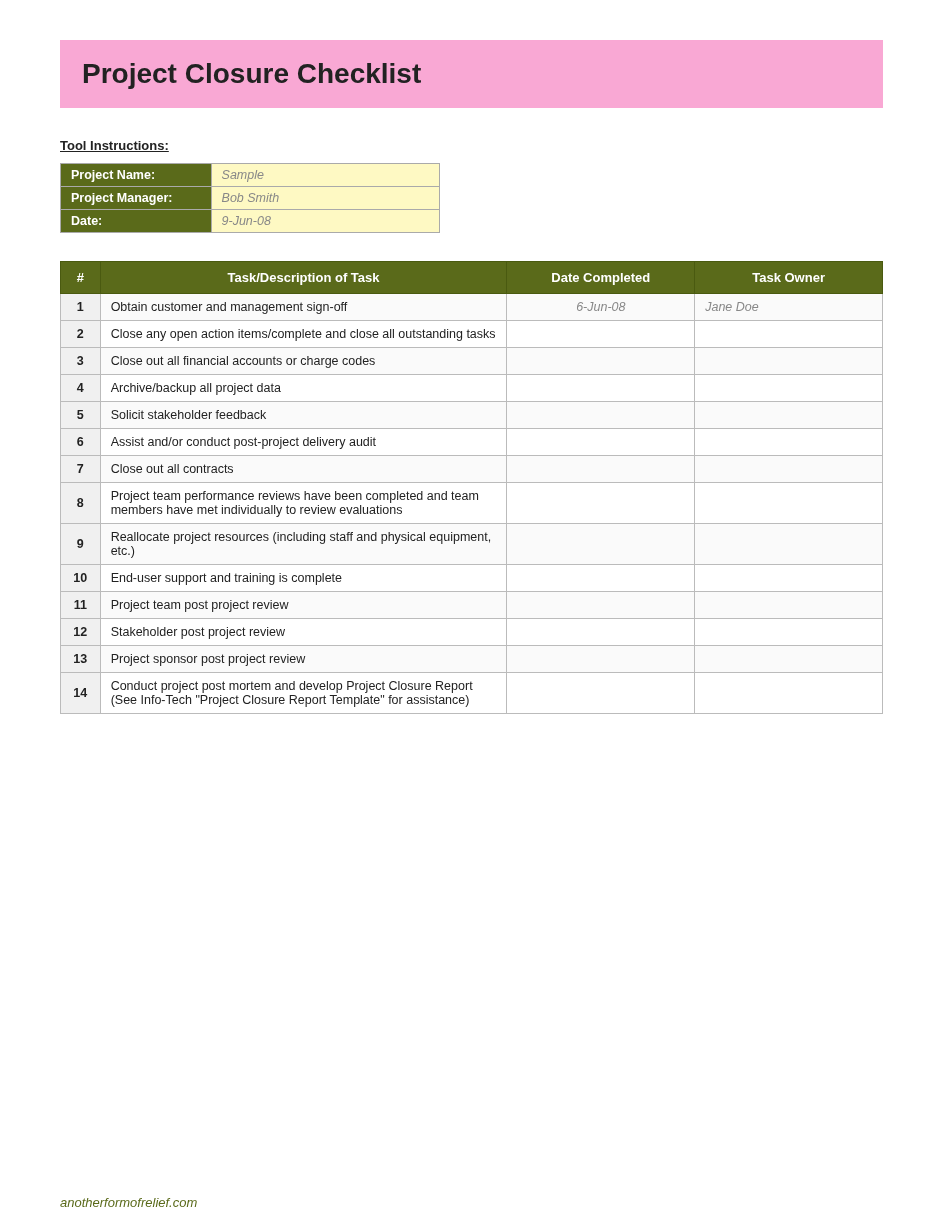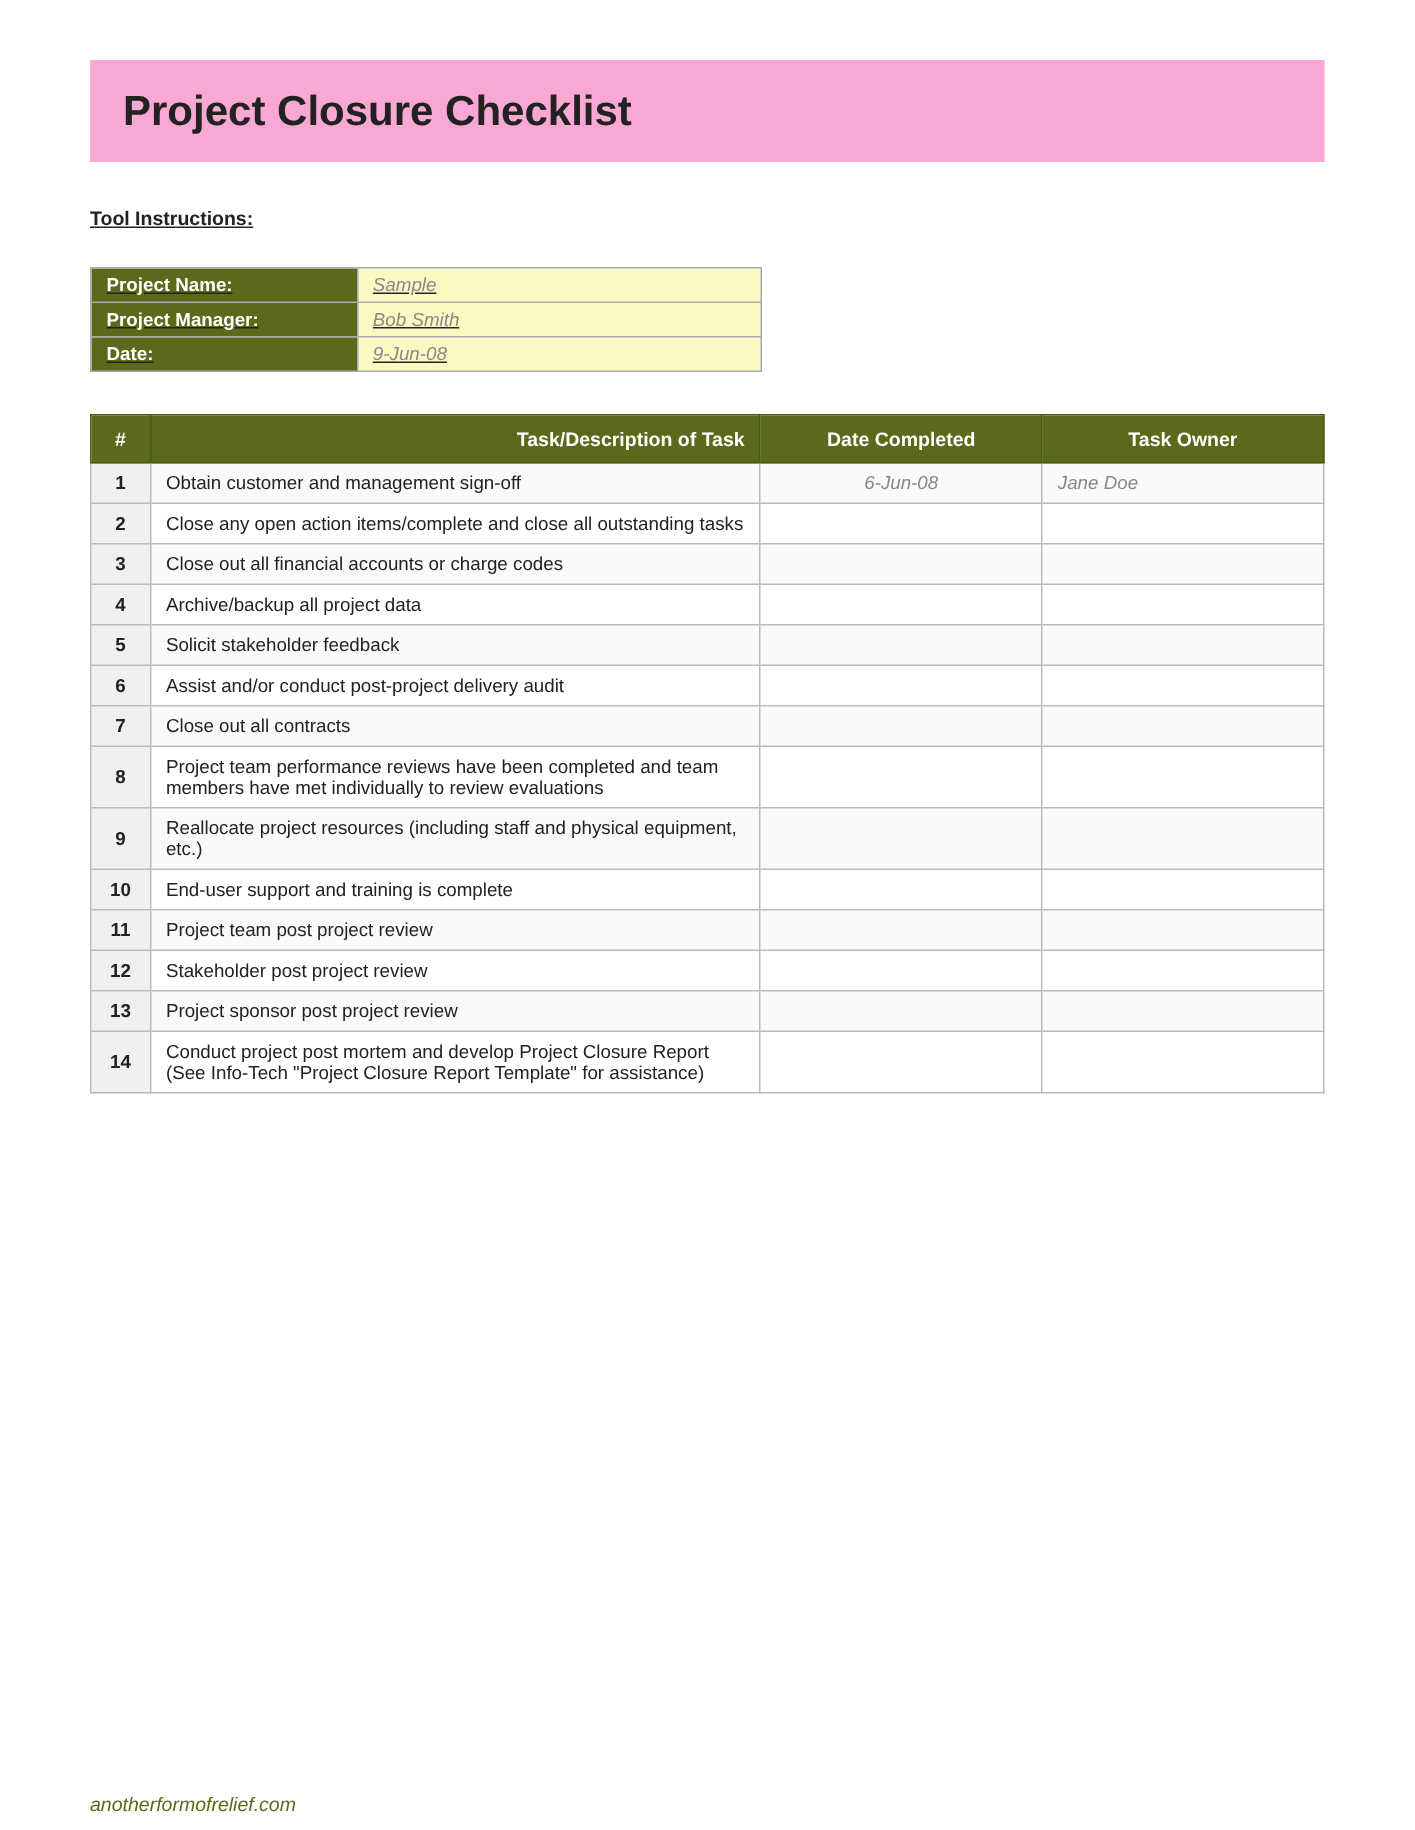--- a/index.html
+++ b/index.html
@@ -21,33 +21,32 @@
       margin-bottom: 30px;
     }
     .title-banner h1 {
       font-size: 28px;
       font-weight: bold;
       color: #222;
     }
     .instructions-heading {
       font-weight: bold;
       text-decoration: underline;
-      margin-bottom: 25px;
+      margin-bottom: 10px;
       font-size: 13px;
     }
     .instructions-text {
       font-size: 12.5px;
       margin-bottom: 28px;
       color: #222;
     }
     .project-info-table {
       border-collapse: collapse;
       margin-bottom: 28px;
-      width: 448px;
-      text-decoration: underline;
+      width: 380px;
     }
     .project-info-table td {
       border: 1px solid #aaa;
       padding: 4px 10px;
       font-size: 12.5px;
     }
     .project-info-table .label-cell {
       background: #5a6a1a;
       color: #fff;
       font-weight: bold;
@@ -66,21 +65,21 @@
     .checklist-table th {
       background: #5a6a1a;
       color: #fff;
       font-weight: bold;
       font-size: 13px;
       padding: 8px 10px;
       text-align: center;
       border: 1px solid #4a5a10;
     }
     .checklist-table th.task-col {
-      text-align: right;
+      text-align: center;
     }
     .checklist-table td {
       border: 1px solid #bbb;
       padding: 6px 10px;
       vertical-align: top;
       font-size: 12.5px;
     }
     .checklist-table td.num-cell {
       text-align: center;
       font-weight: bold;

